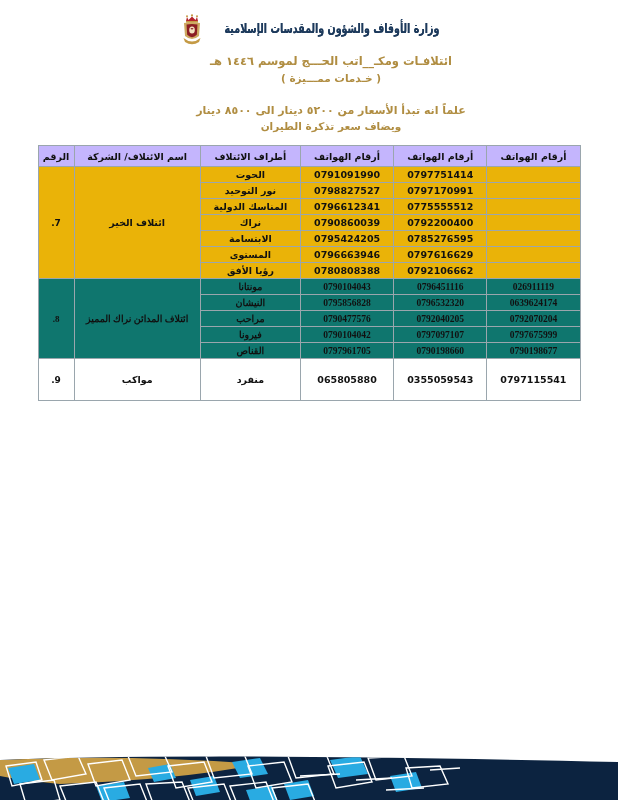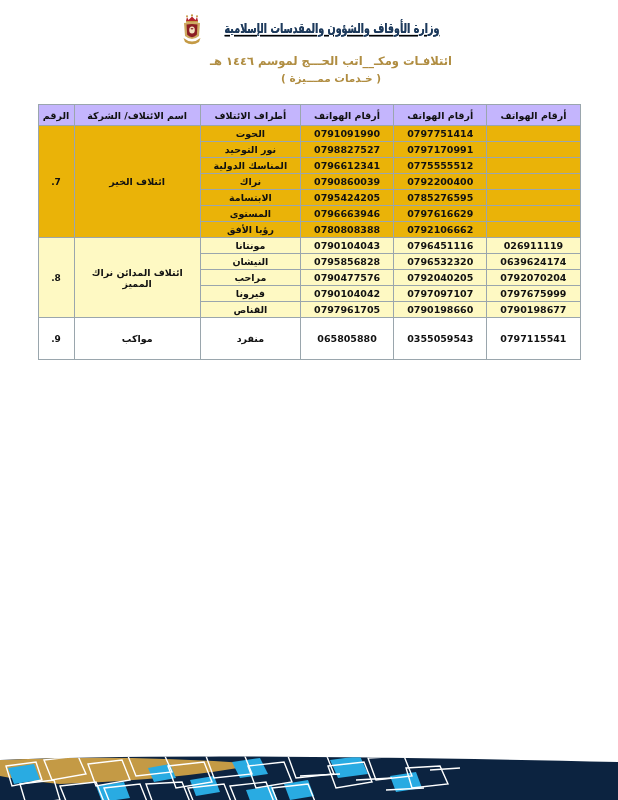--- a/index.html
+++ b/index.html
@@ -23,21 +23,20 @@
     align-items: center;
     justify-content: center;
     gap: 6px;
     padding-top: 6px;
     box-sizing: border-box;
   }
   .logo-wrap {
     display: flex;
     align-items: center;
     gap: 20px;
-    text-decoration: underline;
   }
   .logo-calligraphy {
     font-family: "DejaVu Sans", "Liberation Sans", sans-serif;
     font-size: 9.5px;
     font-weight: bold;
     color: #1d3a5c;
     letter-spacing: -0.3px;
     line-height: 1;
     white-space: nowrap;
     transform: scaleY(1.45);
@@ -104,21 +103,21 @@
   .col-num   { width: 36px; }
   .col-name  { width: 126px; }
   .col-party { width: 100px; }
   .col-ph    { width: 93px; }
 
   td.num-cell { direction: ltr; font-size: 9px; }
   td.phone    { direction: ltr; font-family: "DejaVu Sans", "Liberation Sans", sans-serif; font-size: 9.5px; }
   td.arabic   { font-size: 9.5px; }
 
   tr.grp-7 td { background: #eab308; }
-  tr.grp-8 td { background: #fef9c3; }
+  tr.grp-8 td { background: #0f766e; font-family: Liberation Serif, serif; }
   tr.grp-9 td { background: #ffffff; height: 42px; }
 
   
   .footer-band {
     position: absolute;
     left: 0;
     bottom: 0;
     width: 618px;
     height: 50px;
   }
@@ -142,20 +141,22 @@
       <ellipse cx="13" cy="18" rx="2.8" ry="3.6" fill="#f2e2c0"></ellipse>
       <path d="M11.4 16.8 q1.6 -1.4 3.2 0 q-1.6 1.2 -3.2 0 Z" fill="#8b1d23"></path>
       <path d="M4.5 26 Q13 33 21.5 26 L20 30 Q13 34.5 6 30 Z" fill="#c49a45"></path>
     </svg>
   </div>
 </div>
 
 <div class="title-block">
   <div class="title-line-1">ائتلافـات ومكـ__اتب الحـــج لموسم ١٤٤٦ هـ</div>
   <div class="title-line-2">( خـدمات ممـــيزة )</div>
+  <div class="title-line-3">علماً انه تبدأ الأسعار من ٥٢٠٠ دينار الى ٨٥٠٠ دينار</div>
+  <div class="title-line-4">ويضاف سعر تذكرة الطيران</div>
 </div>
 
 <div class="table-wrap">
   <table class="coalition-table">
     <colgroup>
       <col class="col-ph">
         <col class="col-ph">
         <col class="col-ph">
       <col class="col-party">
         <col class="col-name">

